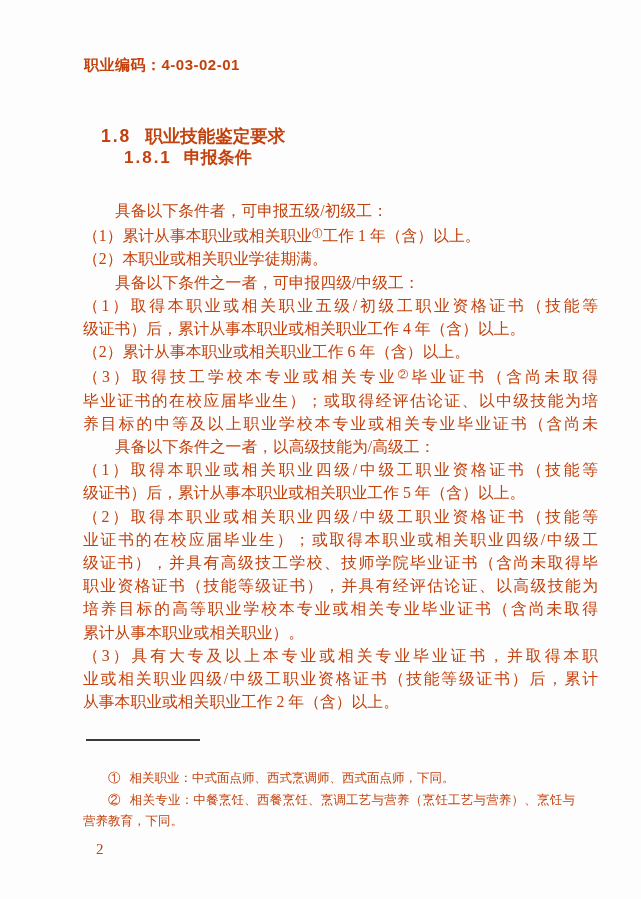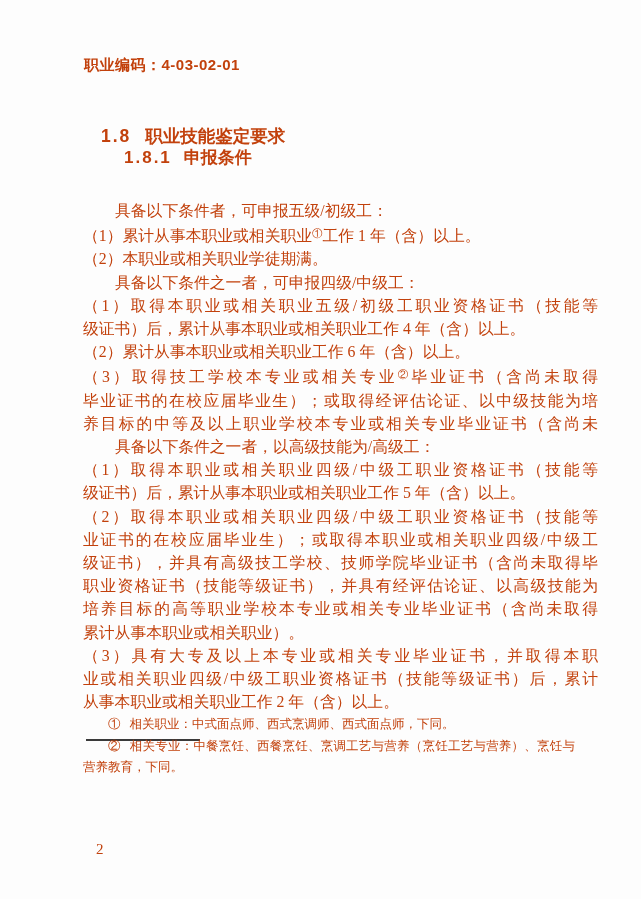--- a/index.html
+++ b/index.html
@@ -31,21 +31,21 @@
   }
   .line{min-height:23.2px;}
   .line.ind2{text-indent:32px;}
   .line.just{text-align:justify;text-align-last:justify;}
   .sup{font-size:10.5px;vertical-align:4px;}
   .fn-sep{
     position:absolute;left:86px;top:739px;width:114px;height:1.5px;
     background:#3a3a3a;
   }
   .footnotes{
-    position:absolute;left:83px;top:714px;width:492px;
+    position:absolute;left:83px;top:768px;width:492px;
     font-size:12.5px;line-height:21.5px;text-align:justify;
   }
   .footnote{margin:0;text-indent:25px;}
   .fn-marker{margin-right:9px;}
   .page-num{
     position:absolute;left:96px;top:841px;font-size:15px;
   }
 </style>
 </head>
 <body>

